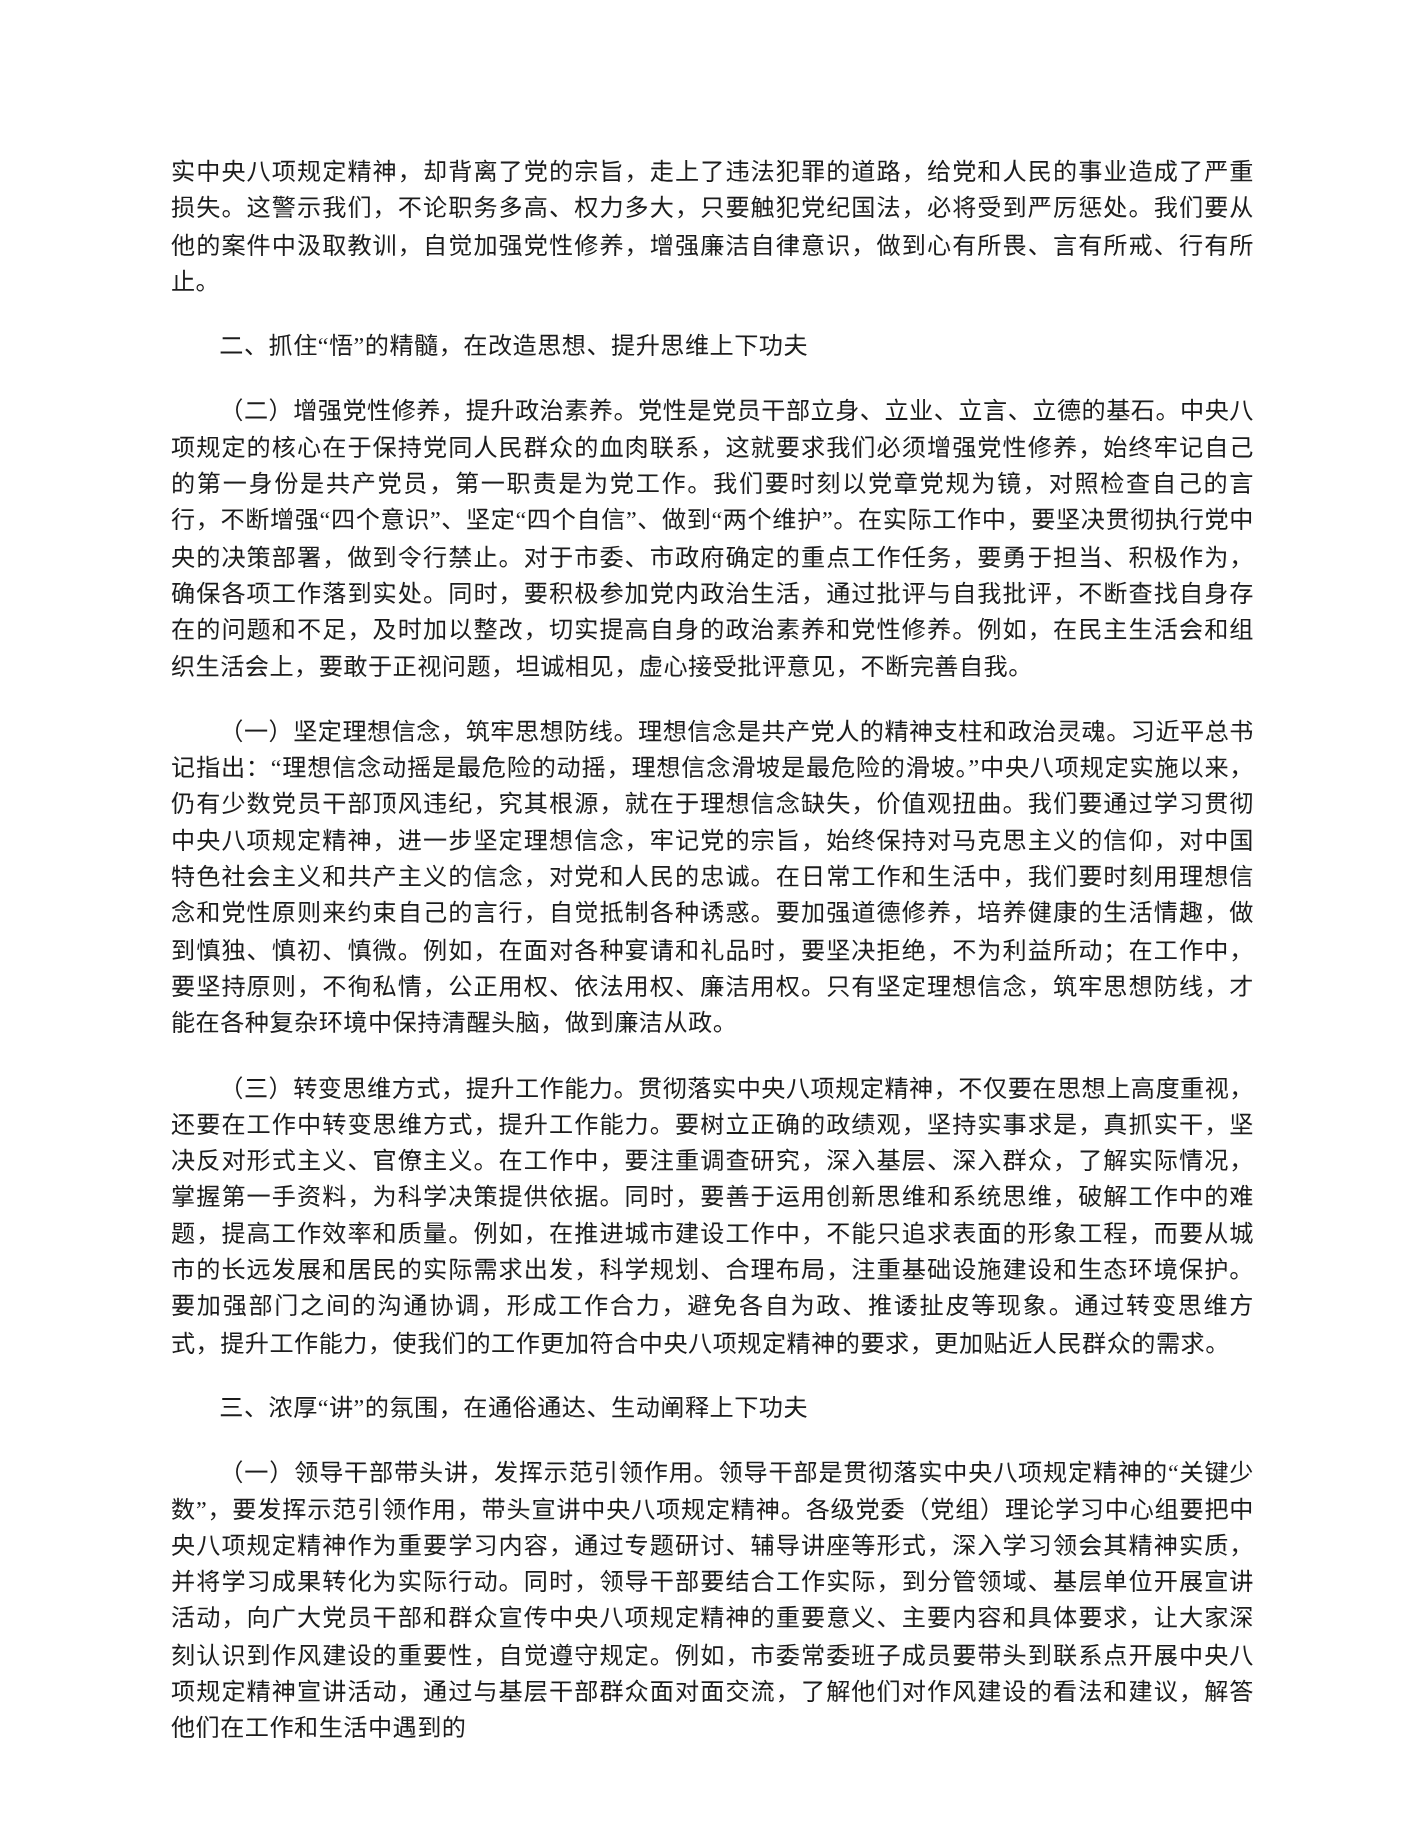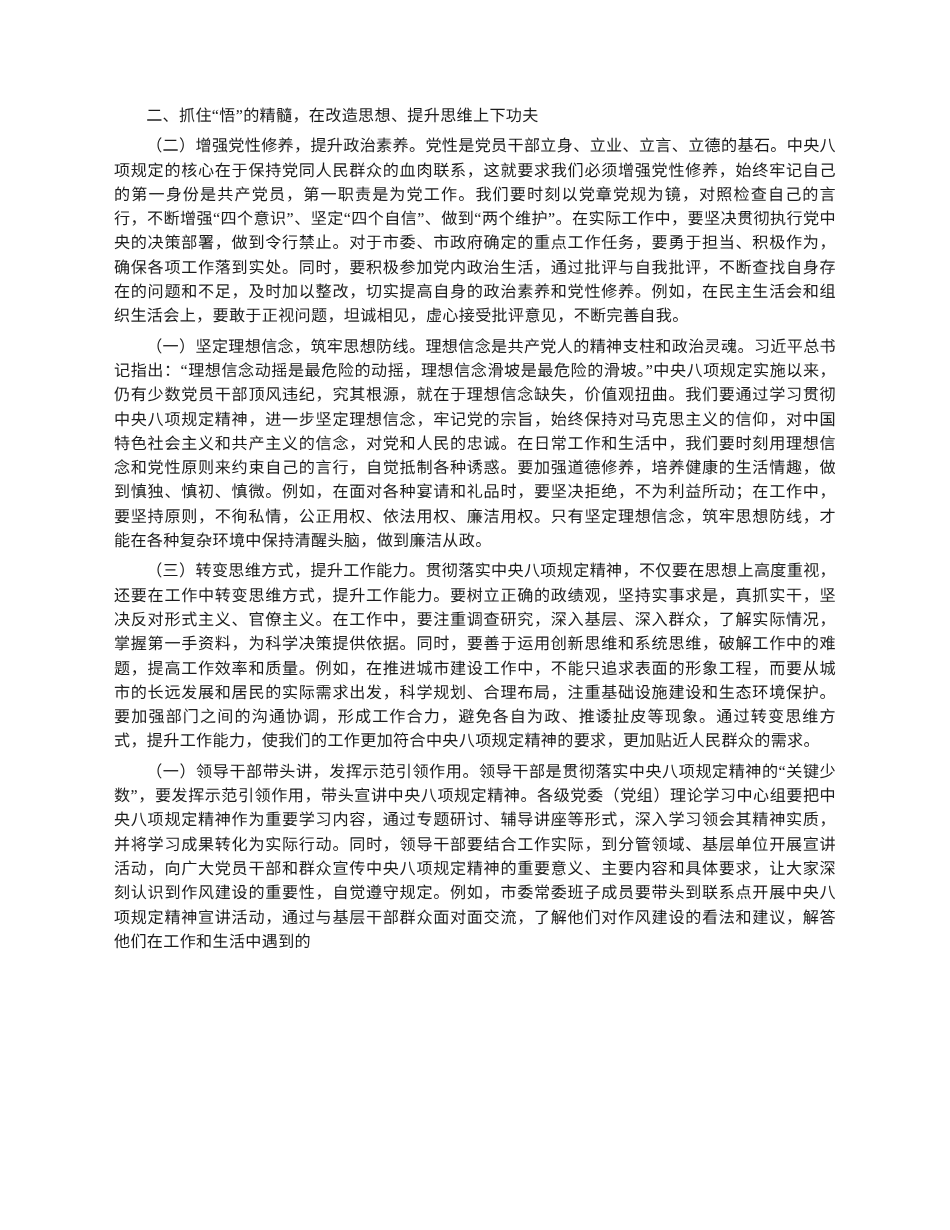--- a/index.html
+++ b/index.html
@@ -31,21 +31,21 @@
     font-size: 16.1px;
     line-height: 24.3px;
     text-align: justify;
     text-justify: inter-ideograph;
     letter-spacing: 0.02em;
     color: #1c1c1c;
     word-break: break-all;
     font-weight: 400;
   }
   .para + .para {
-    margin-top: 6px;
+    margin-top: 19px;
   }
   .para.indent {
     text-indent: 2em;
   }
   .para.heading {
     text-indent: 2em;
     font-weight: 400;
   }
   .para.flush {
     text-indent: 0;
@@ -54,26 +54,28 @@
   .doc-body {
     -webkit-font-smoothing: antialiased;
   }
 </style>
 </head>
 <body>
 
 <div class="page">
   <div class="doc-body">
 
+    <p class="para flush">实中央八项规定精神，却背离了党的宗旨，走上了违法犯罪的道路，给党和人民的事业造成了严重损失。这警示我们，不论职务多高、权力多大，只要触犯党纪国法，必将受到严厉惩处。我们要从他的案件中汲取教训，自觉加强党性修养，增强廉洁自律意识，做到心有所畏、言有所戒、行有所止。</p>
 
     <p class="para heading">二、抓住“悟”的精髓，在改造思想、提升思维上下功夫</p>
 
     <p class="para indent">（二）增强党性修养，提升政治素养。党性是党员干部立身、立业、立言、立德的基石。中央八项规定的核心在于保持党同人民群众的血肉联系，这就要求我们必须增强党性修养，始终牢记自己的第一身份是共产党员，第一职责是为党工作。我们要时刻以党章党规为镜，对照检查自己的言行，不断增强“四个意识”、坚定“四个自信”、做到“两个维护”。在实际工作中，要坚决贯彻执行党中央的决策部署，做到令行禁止。对于市委、市政府确定的重点工作任务，要勇于担当、积极作为，确保各项工作落到实处。同时，要积极参加党内政治生活，通过批评与自我批评，不断查找自身存在的问题和不足，及时加以整改，切实提高自身的政治素养和党性修养。例如，在民主生活会和组织生活会上，要敢于正视问题，坦诚相见，虚心接受批评意见，不断完善自我。</p>
 
     <p class="para indent">（一）坚定理想信念，筑牢思想防线。理想信念是共产党人的精神支柱和政治灵魂。习近平总书记指出：“理想信念动摇是最危险的动摇，理想信念滑坡是最危险的滑坡。”中央八项规定实施以来，仍有少数党员干部顶风违纪，究其根源，就在于理想信念缺失，价值观扭曲。我们要通过学习贯彻中央八项规定精神，进一步坚定理想信念，牢记党的宗旨，始终保持对马克思主义的信仰，对中国特色社会主义和共产主义的信念，对党和人民的忠诚。在日常工作和生活中，我们要时刻用理想信念和党性原则来约束自己的言行，自觉抵制各种诱惑。要加强道德修养，培养健康的生活情趣，做到慎独、慎初、慎微。例如，在面对各种宴请和礼品时，要坚决拒绝，不为利益所动；在工作中，要坚持原则，不徇私情，公正用权、依法用权、廉洁用权。只有坚定理想信念，筑牢思想防线，才能在各种复杂环境中保持清醒头脑，做到廉洁从政。</p>
 
     <p class="para indent">（三）转变思维方式，提升工作能力。贯彻落实中央八项规定精神，不仅要在思想上高度重视，还要在工作中转变思维方式，提升工作能力。要树立正确的政绩观，坚持实事求是，真抓实干，坚决反对形式主义、官僚主义。在工作中，要注重调查研究，深入基层、深入群众，了解实际情况，掌握第一手资料，为科学决策提供依据。同时，要善于运用创新思维和系统思维，破解工作中的难题，提高工作效率和质量。例如，在推进城市建设工作中，不能只追求表面的形象工程，而要从城市的长远发展和居民的实际需求出发，科学规划、合理布局，注重基础设施建设和生态环境保护。要加强部门之间的沟通协调，形成工作合力，避免各自为政、推诿扯皮等现象。通过转变思维方式，提升工作能力，使我们的工作更加符合中央八项规定精神的要求，更加贴近人民群众的需求。</p>
 
+    <p class="para heading">三、浓厚“讲”的氛围，在通俗通达、生动阐释上下功夫</p>
 
     <p class="para indent">（一）领导干部带头讲，发挥示范引领作用。领导干部是贯彻落实中央八项规定精神的“关键少数”，要发挥示范引领作用，带头宣讲中央八项规定精神。各级党委（党组）理论学习中心组要把中央八项规定精神作为重要学习内容，通过专题研讨、辅导讲座等形式，深入学习领会其精神实质，并将学习成果转化为实际行动。同时，领导干部要结合工作实际，到分管领域、基层单位开展宣讲活动，向广大党员干部和群众宣传中央八项规定精神的重要意义、主要内容和具体要求，让大家深刻认识到作风建设的重要性，自觉遵守规定。例如，市委常委班子成员要带头到联系点开展中央八项规定精神宣讲活动，通过与基层干部群众面对面交流，了解他们对作风建设的看法和建议，解答他们在工作和生活中遇到的</p>
 
   </div>
 </div>
 
 </body></html>

